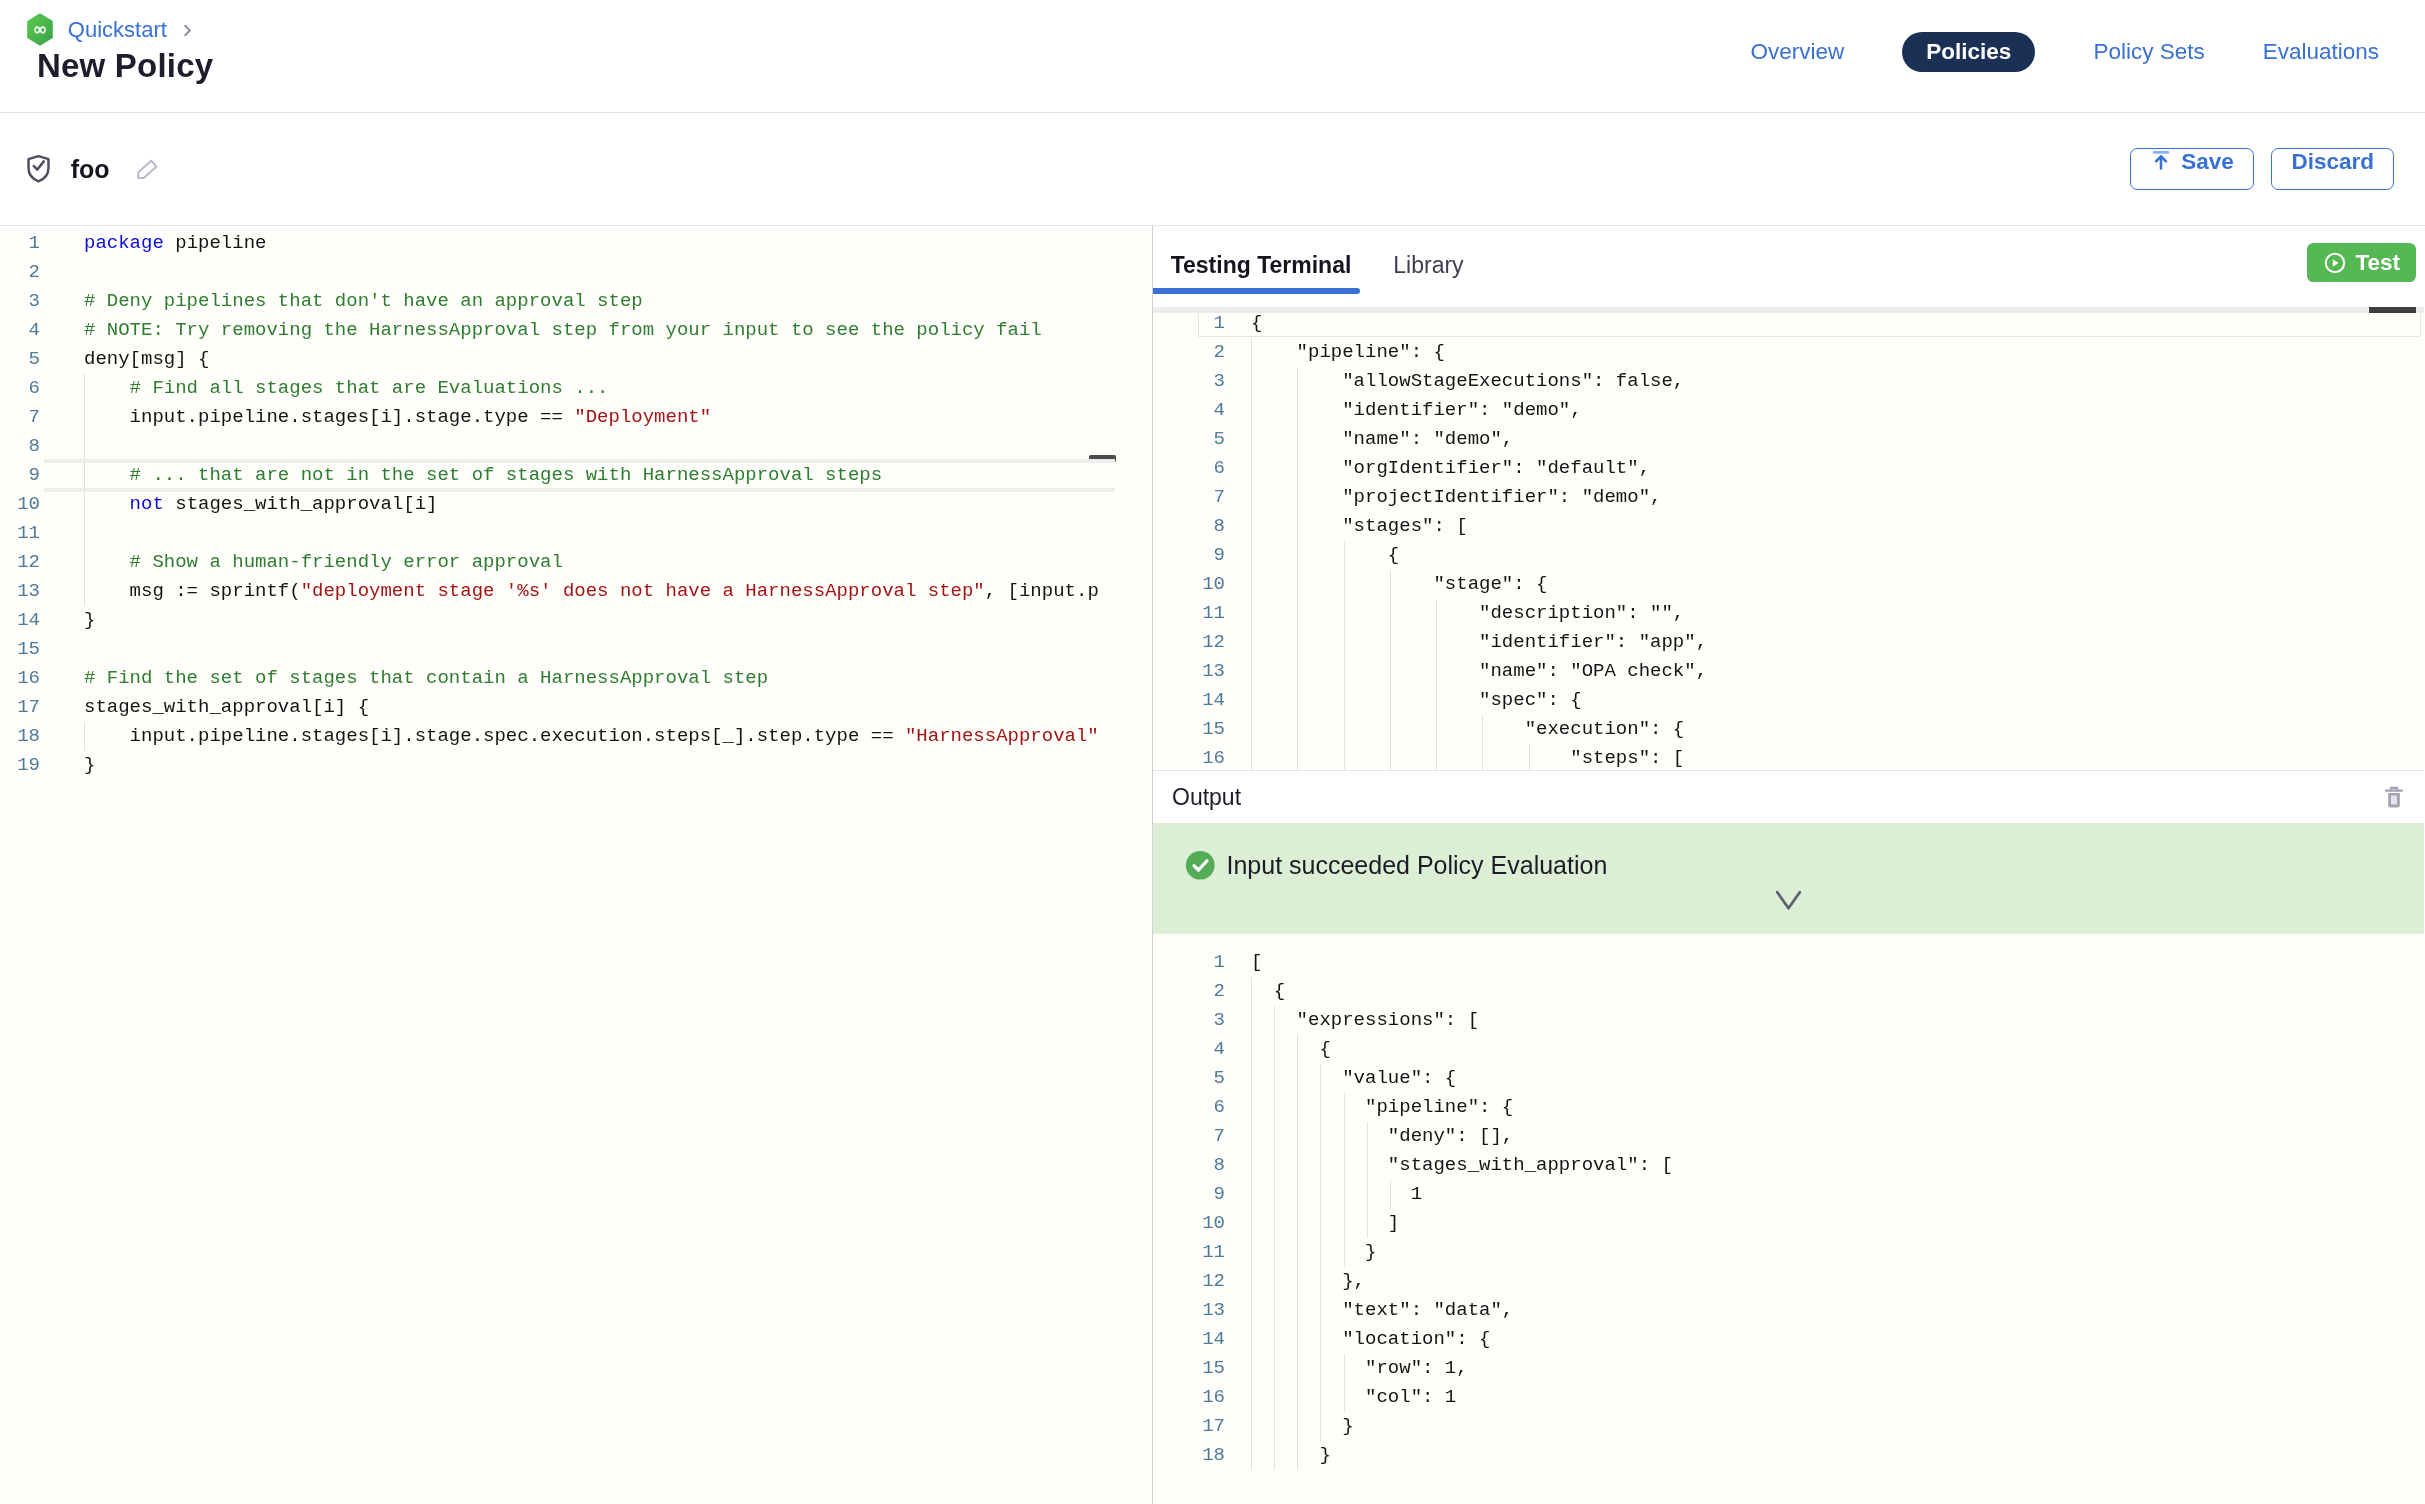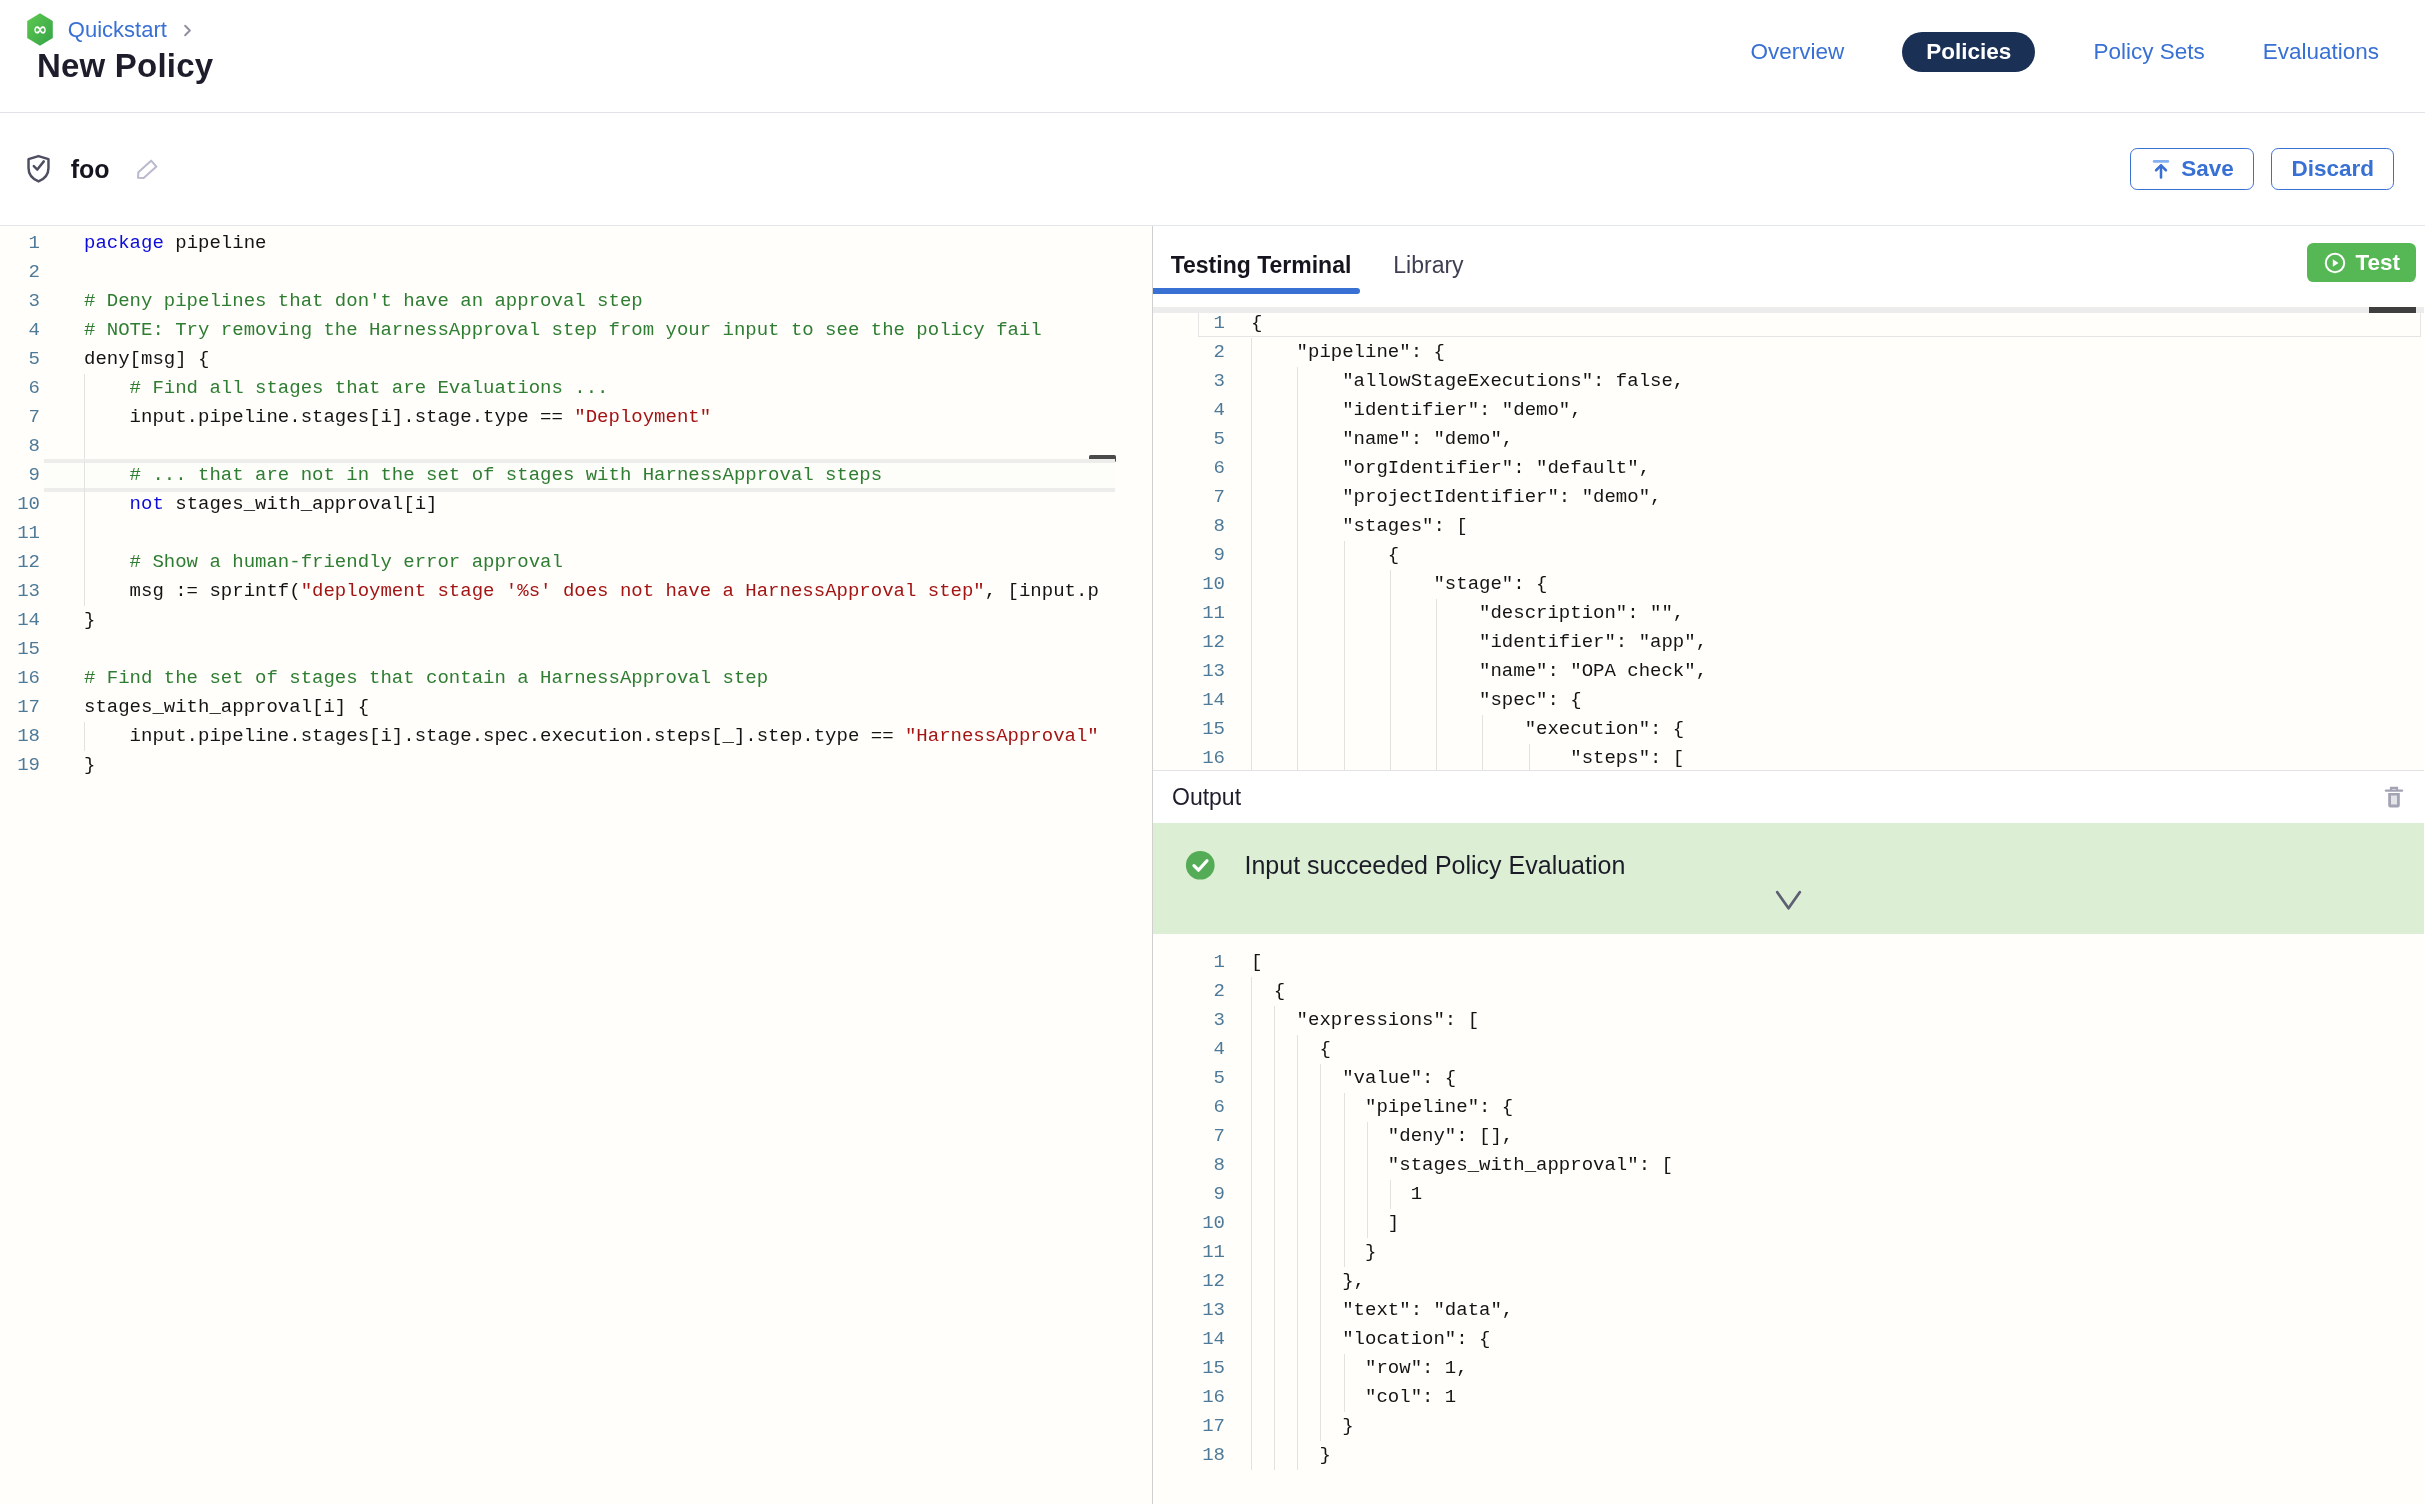--- a/index.html
+++ b/index.html
@@ -18,21 +18,21 @@
   .nav-tab { font-size:22.5px; font-weight:500; color:var(--primary_blue,#3870d4); text-decoration:none; cursor:pointer; }
   .nav-tab.pill { background:var(--navy,#1b3055); color:#fff; font-weight:600; border-radius:21px;
     height:40px; line-height:40px; padding:0 24px; }
 
   
   .subbar { height:112px; position:relative; background:#fff; }
   .name-group { position:absolute; left:24px; top:50%; transform:translateY(-50%); display:flex; align-items:center; gap:17.7px; }
   .policy-name { font-size:25px; font-weight:700; color:#15151f; }
   .pencil-btn { background:none; border:none; cursor:pointer; display:flex; margin-left:6.4px; }
   .action-group { position:absolute; right:32px; top:50%; transform:translateY(-50%); display:flex; gap:17.7px; }
-  .btn-outline { display:flex; align-items:center; gap:9.6px; height:42px; padding:0 19px;
+  .btn-outline { display:flex; align-items:flex-start; gap:9.6px; height:42px; padding:0 19px;
     background:#fff; border:1.6px solid var(--primary_blue,#3870d4); border-radius:7.2px;
     color:var(--primary_blue,#3870d4); font-size:22.5px; font-weight:600; cursor:pointer;
     font-family:"Liberation Sans", sans-serif; }
 
   
   .workspace { display:flex; height:1280px; border-top:1.6px solid #e3e6ea; }
 
   
   .editor { background:var(--code_bg,#fffefa); position:relative; overflow:hidden;
     font-family:"Liberation Mono","DejaVu Sans Mono",monospace; font-size:19px; }
@@ -76,21 +76,21 @@
   .input-editor { height:465px; flex:none; padding-top:4px; }
   .h-scroll { position:absolute; top:1.6px; left:0; right:0; height:6.4px; background:#ececec; z-index:3; }
   .h-thumb { position:absolute; right:8px; top:0; width:47px; height:6.4px; background:#3f3f3f; cursor:pointer; }
 
   .output-header { height:53px; border-top:1.6px solid #e3e3e3; background:#fff; display:flex; align-items:center;
     justify-content:space-between; padding:0 17.7px 0 19px; flex:none; }
   .trash-btn { background:none; border:none; cursor:pointer; display:flex; }
 
   .banner { height:111px; background:var(--banner_green_bg,#dcefd5); flex:none; position:relative;
     display:flex; flex-direction:column; }
-  .banner-row { display:flex; align-items:center; gap:29px; padding:27px 0 0 32px; }
+  .banner-row { display:flex; align-items:center; gap:11px; padding:27px 0 0 32px; }
   .banner-text { font-size:25px; color:#1c1c28; }
   .banner-chevron { align-self:center; margin-top:8px; background:none; border:none; cursor:pointer; display:flex; }
 
   .output-editor { flex:1; padding-top:13.7px; }
 </style>
 </head>
 <body>
 
 <div class="page">
 

